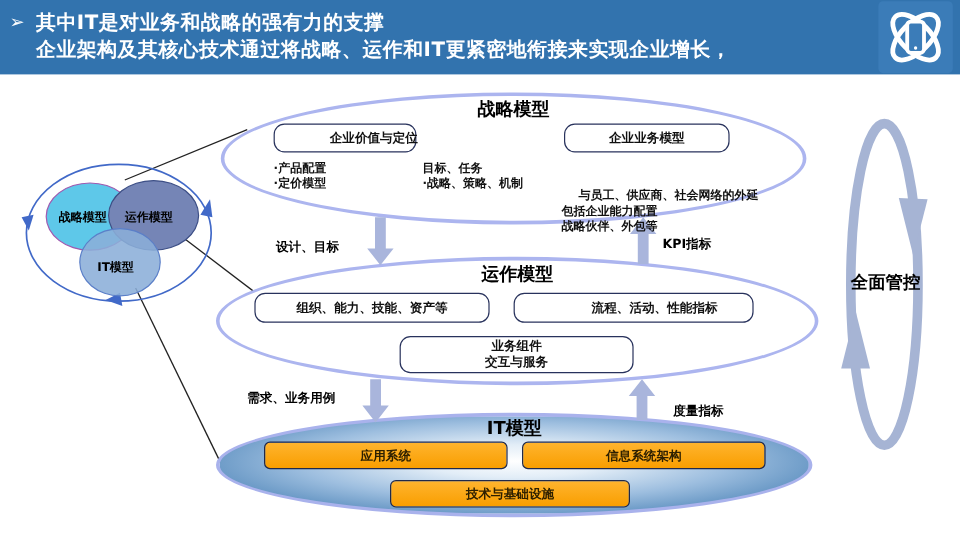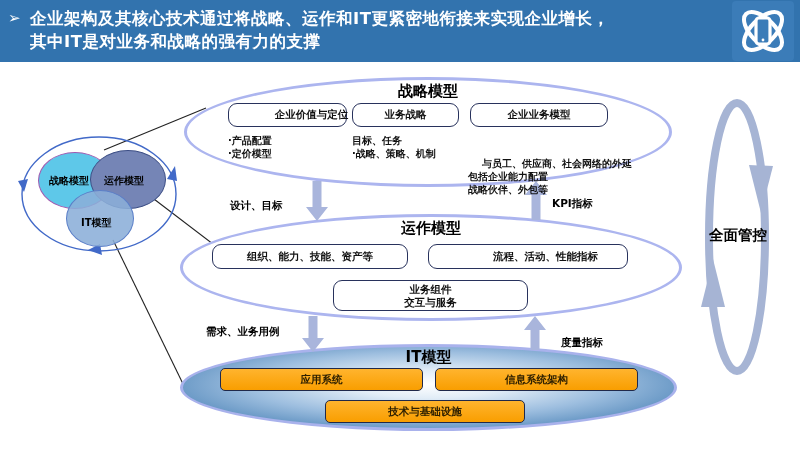--- a/index.html
+++ b/index.html
@@ -42,22 +42,22 @@
   svg.overlay { position:absolute; left:0; top:0; z-index:2; pointer-events:none; }
 </style>
 </head>
 <body>
 
 <div class="stage">
 
   <div class="header">
     <span class="bullet">➢</span>
     <div class="titlebox">
+      <div>其中IT是对业务和战略的强有力的支撑</div>
       <div>企业架构及其核心技术通过将战略、运作和IT更紧密地衔接来实现企业增长，</div>
-      <div>其中IT是对业务和战略的强有力的支撑</div>
     </div>
     <div class="logo-badge">
       <svg width="62" height="60" viewBox="0 0 62 60">
         <g stroke="#ffffff" stroke-width="4" fill="none">
           <ellipse cx="31" cy="30" rx="24" ry="12" transform="rotate(45 31 30)"></ellipse>
           <ellipse cx="31" cy="30" rx="24" ry="12" transform="rotate(-45 31 30)"></ellipse>
         </g>
         <rect x="24" y="17" width="14" height="26" rx="3" fill="#3B7CB8" stroke="#ffffff" stroke-width="3.2"></rect>
         <circle cx="31" cy="39" r="1.4" fill="#ffffff"></circle>
       </svg>
@@ -93,21 +93,20 @@
 
   <div class="vcirc vc-strategy"></div>
   <div class="vcirc vc-operation"></div>
   <div class="vcirc vc-it"></div>
   <div class="vlabel" style="left:49px; top:174px;">战略模型</div>
   <div class="vlabel" style="left:104px; top:174px;">运作模型</div>
   <div class="vlabel" style="left:81px; top:216px;">IT模型</div>
 
   <div class="el-title" style="left:184px; top:82px; width:488px;">战略模型</div>
   <div class="wbox" style="left:228px; top:103px; width:119px; height:24px;padding-left:48px;">企业价值与定位</div>
-  <div class="wbox" style="left:352px; top:103px; width:107px; height:24px;">业务战略</div>
   <div class="wbox" style="left:470px; top:103px; width:138px; height:24px;">企业业务模型</div>
   <div class="note" style="left:228px; top:134px;">
     <div>·产品配置</div>
     <div>·定价模型</div>
   </div>
   <div class="note" style="left:352px; top:134px;">
     <div>目标、任务</div>
     <div>·战略、策略、机制</div>
   </div>
   <div class="note" style="left:468px; top:136px;margin-top:21px;">

